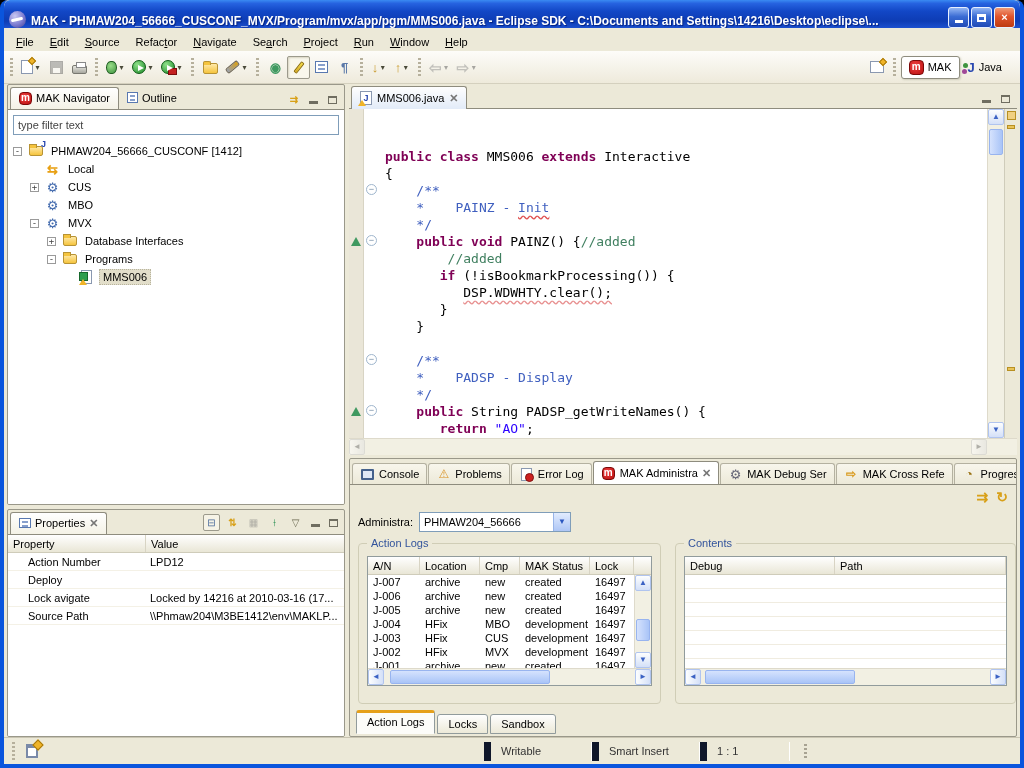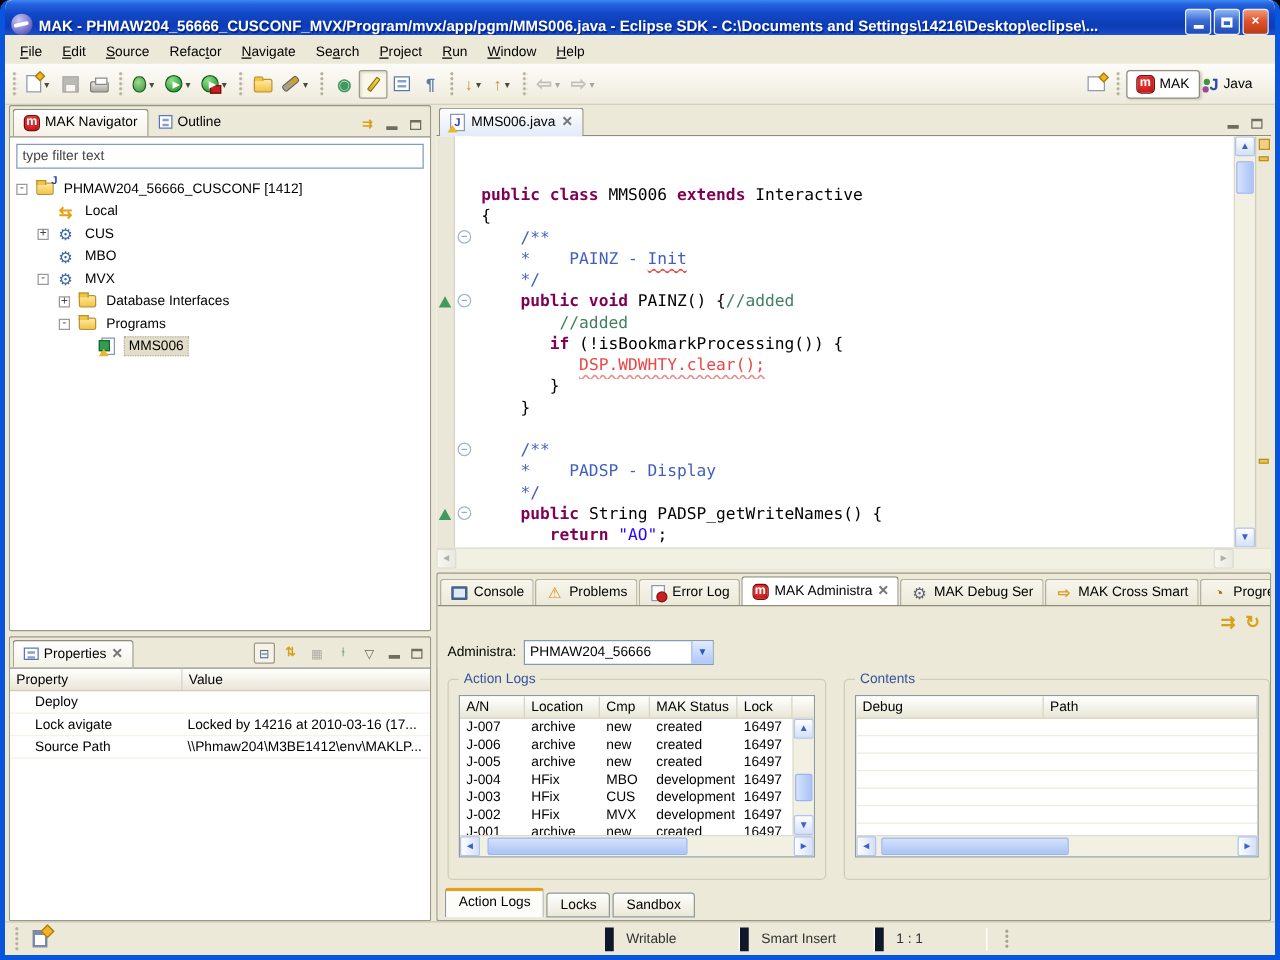--- a/index.html
+++ b/index.html
@@ -108,21 +108,21 @@
   .ruler-col{flex:0 0 15px;background:#eae6d8;border-right:1px solid #d8d4c4;position:relative;}
   .fold-col{flex:0 0 15px;background:#fff;position:relative;}
   .code{flex:1;overflow:hidden;padding:22px 0 0 6px;font-family:"DejaVu Sans Mono",monospace;font-size:13px;line-height:17px;white-space:pre;min-width:0;}
   .code-line{height:17px;}
   .c-kw{color:#7f0055;font-weight:bold;}
   .c-doc{color:#3f5fbf;}
   .c-docerr{color:#3f5fbf;text-decoration-line:underline;text-decoration-style:wavy;text-decoration-color:#e05050;text-underline-offset:3px;}
   .c-comment{color:#3f7f5f;}
   .c-str{color:#2a00ff;}
   .c-plain{color:#000;}
-  .c-err{color:#ef4444;text-decoration-line:underline;text-decoration-style:wavy;text-decoration-color:#e89090;text-underline-offset:3px;}
+  .c-err{color:#000000;text-decoration-line:underline;text-decoration-style:wavy;text-decoration-color:#e89090;text-underline-offset:3px;}
   .fold-marker{position:absolute;left:2px;width:11px;height:11px;border:1px solid #9fb6cd;border-radius:50%;background:#fff;color:#6b86a0;font-size:9px;line-height:9px;text-align:center;}
   .added-marker{position:absolute;left:2px;width:0;height:0;border-left:5px solid transparent;border-right:5px solid transparent;border-bottom:9px solid #3f9960;}
   
   .sb-v{flex:0 0 17px;background:#f2f0e3;border-left:1px solid #dedacb;display:flex;flex-direction:column;}
   .sb-h{height:17px;background:#f2f0e3;border-top:1px solid #dedacb;display:flex;}
   .sb-btn{flex:0 0 16px;background:linear-gradient(180deg,#fdfefe,#d4e0f8);border:1px solid #b0c4ef;border-radius:2px;color:#3b62c4;font-size:8px;display:flex;align-items:center;justify-content:center;line-height:1;}
   .sb-h .sb-btn{background:linear-gradient(90deg,#fdfefe,#d4e0f8);}
   .sb-track{flex:1;position:relative;}
   .sb-thumb{position:absolute;background:linear-gradient(90deg,#d5e2fd,#a9c4f7);border:1px solid #98b4ef;border-radius:2px;}
   .sb-h .sb-thumb{background:linear-gradient(180deg,#d5e2fd,#a9c4f7);}
@@ -386,20 +386,24 @@
               </span>
           </div>
         </div>
         <div class="view-body">
           <div class="grid-head">
             <div class="gh-cell" style="width:138px;flex:0 0 138px">Property</div>
             <div class="gh-cell" style="flex:1;border-right:none">Value</div>
           </div>
           <div>
               <div class="prow">
+                <div class="pname">Action Number</div>
+                <div class="pval">LPD12</div>
+              </div>
+              <div class="prow">
                 <div class="pname">Deploy</div>
                 <div class="pval"></div>
               </div>
               <div class="prow">
                 <div class="pname">Lock avigate</div>
                 <div class="pval">Locked by 14216 at 2010-03-16 (17...</div>
               </div>
               <div class="prow">
                 <div class="pname">Source Path</div>
                 <div class="pval">\\Phmaw204\M3BE1412\env\MAKLP...</div>
@@ -488,21 +492,21 @@
               </span>
               <span class="btab-label">MAK Administra</span>
               <span class="tclose">✕</span>
             </div>
             <div class="btab">
               <span class="bic ic-gear2">⚙</span>
               <span class="btab-label">MAK Debug Ser</span>
             </div>
             <div class="btab">
               <span class="bic ic-xref">⇨</span>
-              <span class="btab-label">MAK Cross Smart</span>
+              <span class="btab-label">MAK Cross Refe</span>
             </div>
             <div class="btab">
               <span class="bic ic-prog">◔</span>
               <span class="btab-label">Progress</span>
             </div>
           </div>
         <div class="bview-toolbar">
           <span class="gold">⇉</span>
           <span class="gold">↻</span>
         </div>

